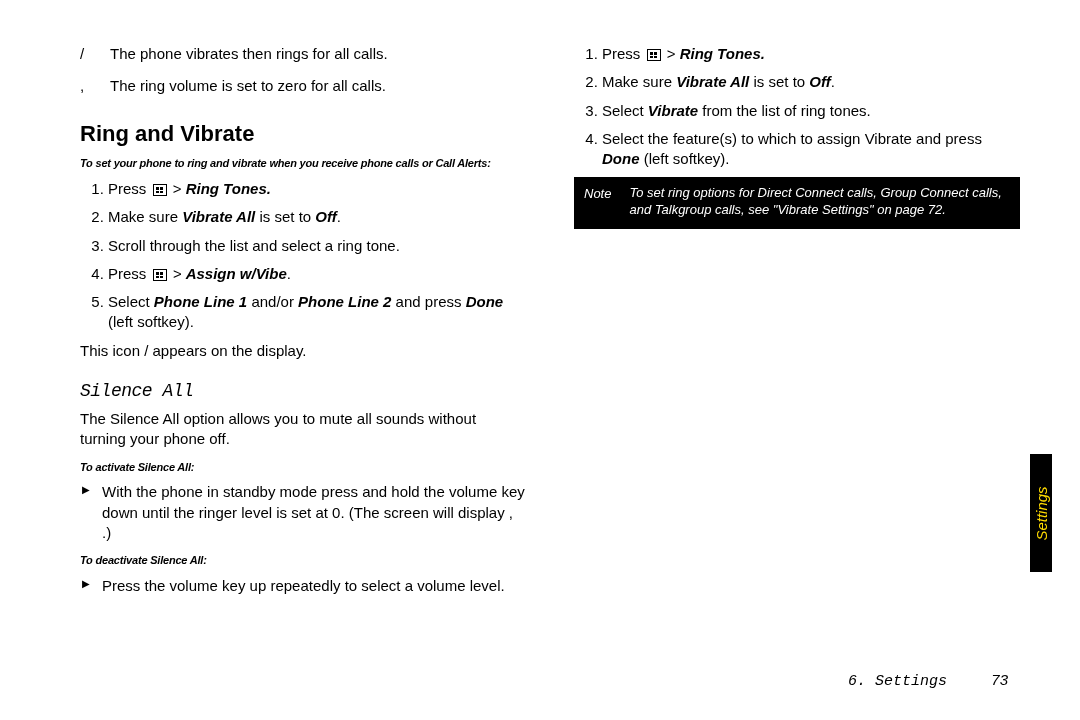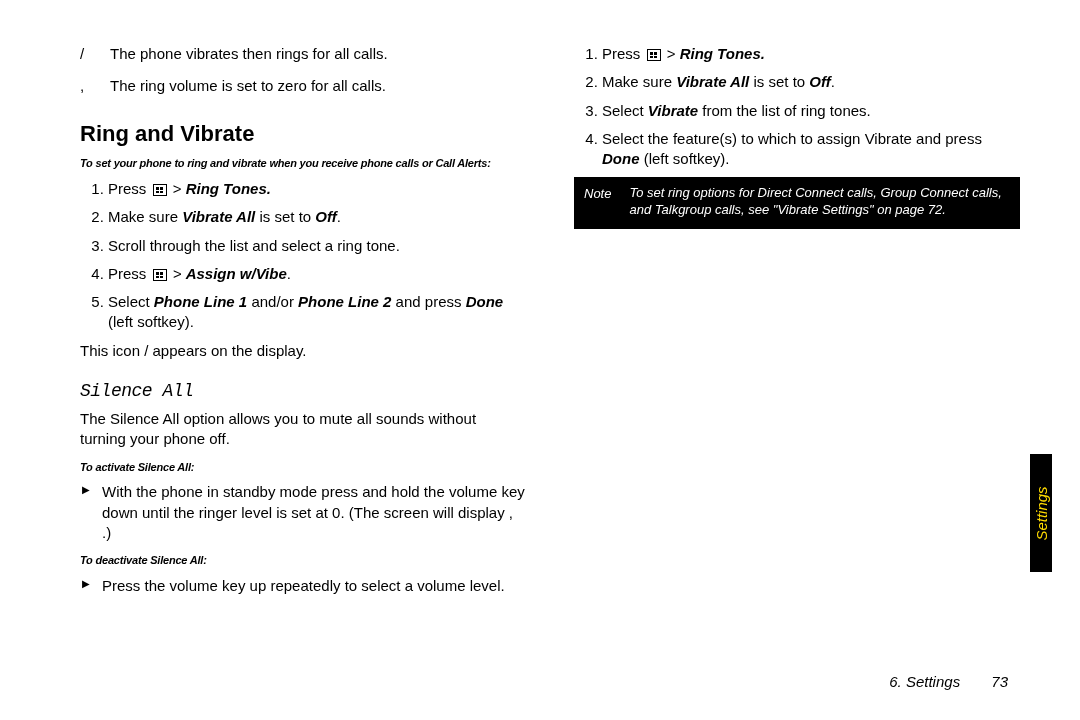--- a/index.html
+++ b/index.html
@@ -81,21 +81,21 @@
     align-items: center;
     justify-content: center;
   }
   .side-tab span { transform: rotate(-90deg); white-space: nowrap; }
   .footer {
     position: absolute;
     right: 72px;
     bottom: 30px;
     font-size: 15px;
   }
-  .footer .chap { font-style: italic; margin-right: 27px; }
+  .footer .chap { font-style: italic; margin-right: 40px; font-family: Liberation Mono, monospace; }
   .footer .pg { font-style: italic; font-weight: normal; }
   .para { margin: 6px 0 10px 0; text-align: left; }
 </style>
 </head>
 <body>
 
 <div class="page">
 
   <div class="block">
     <div class="indent-row">

